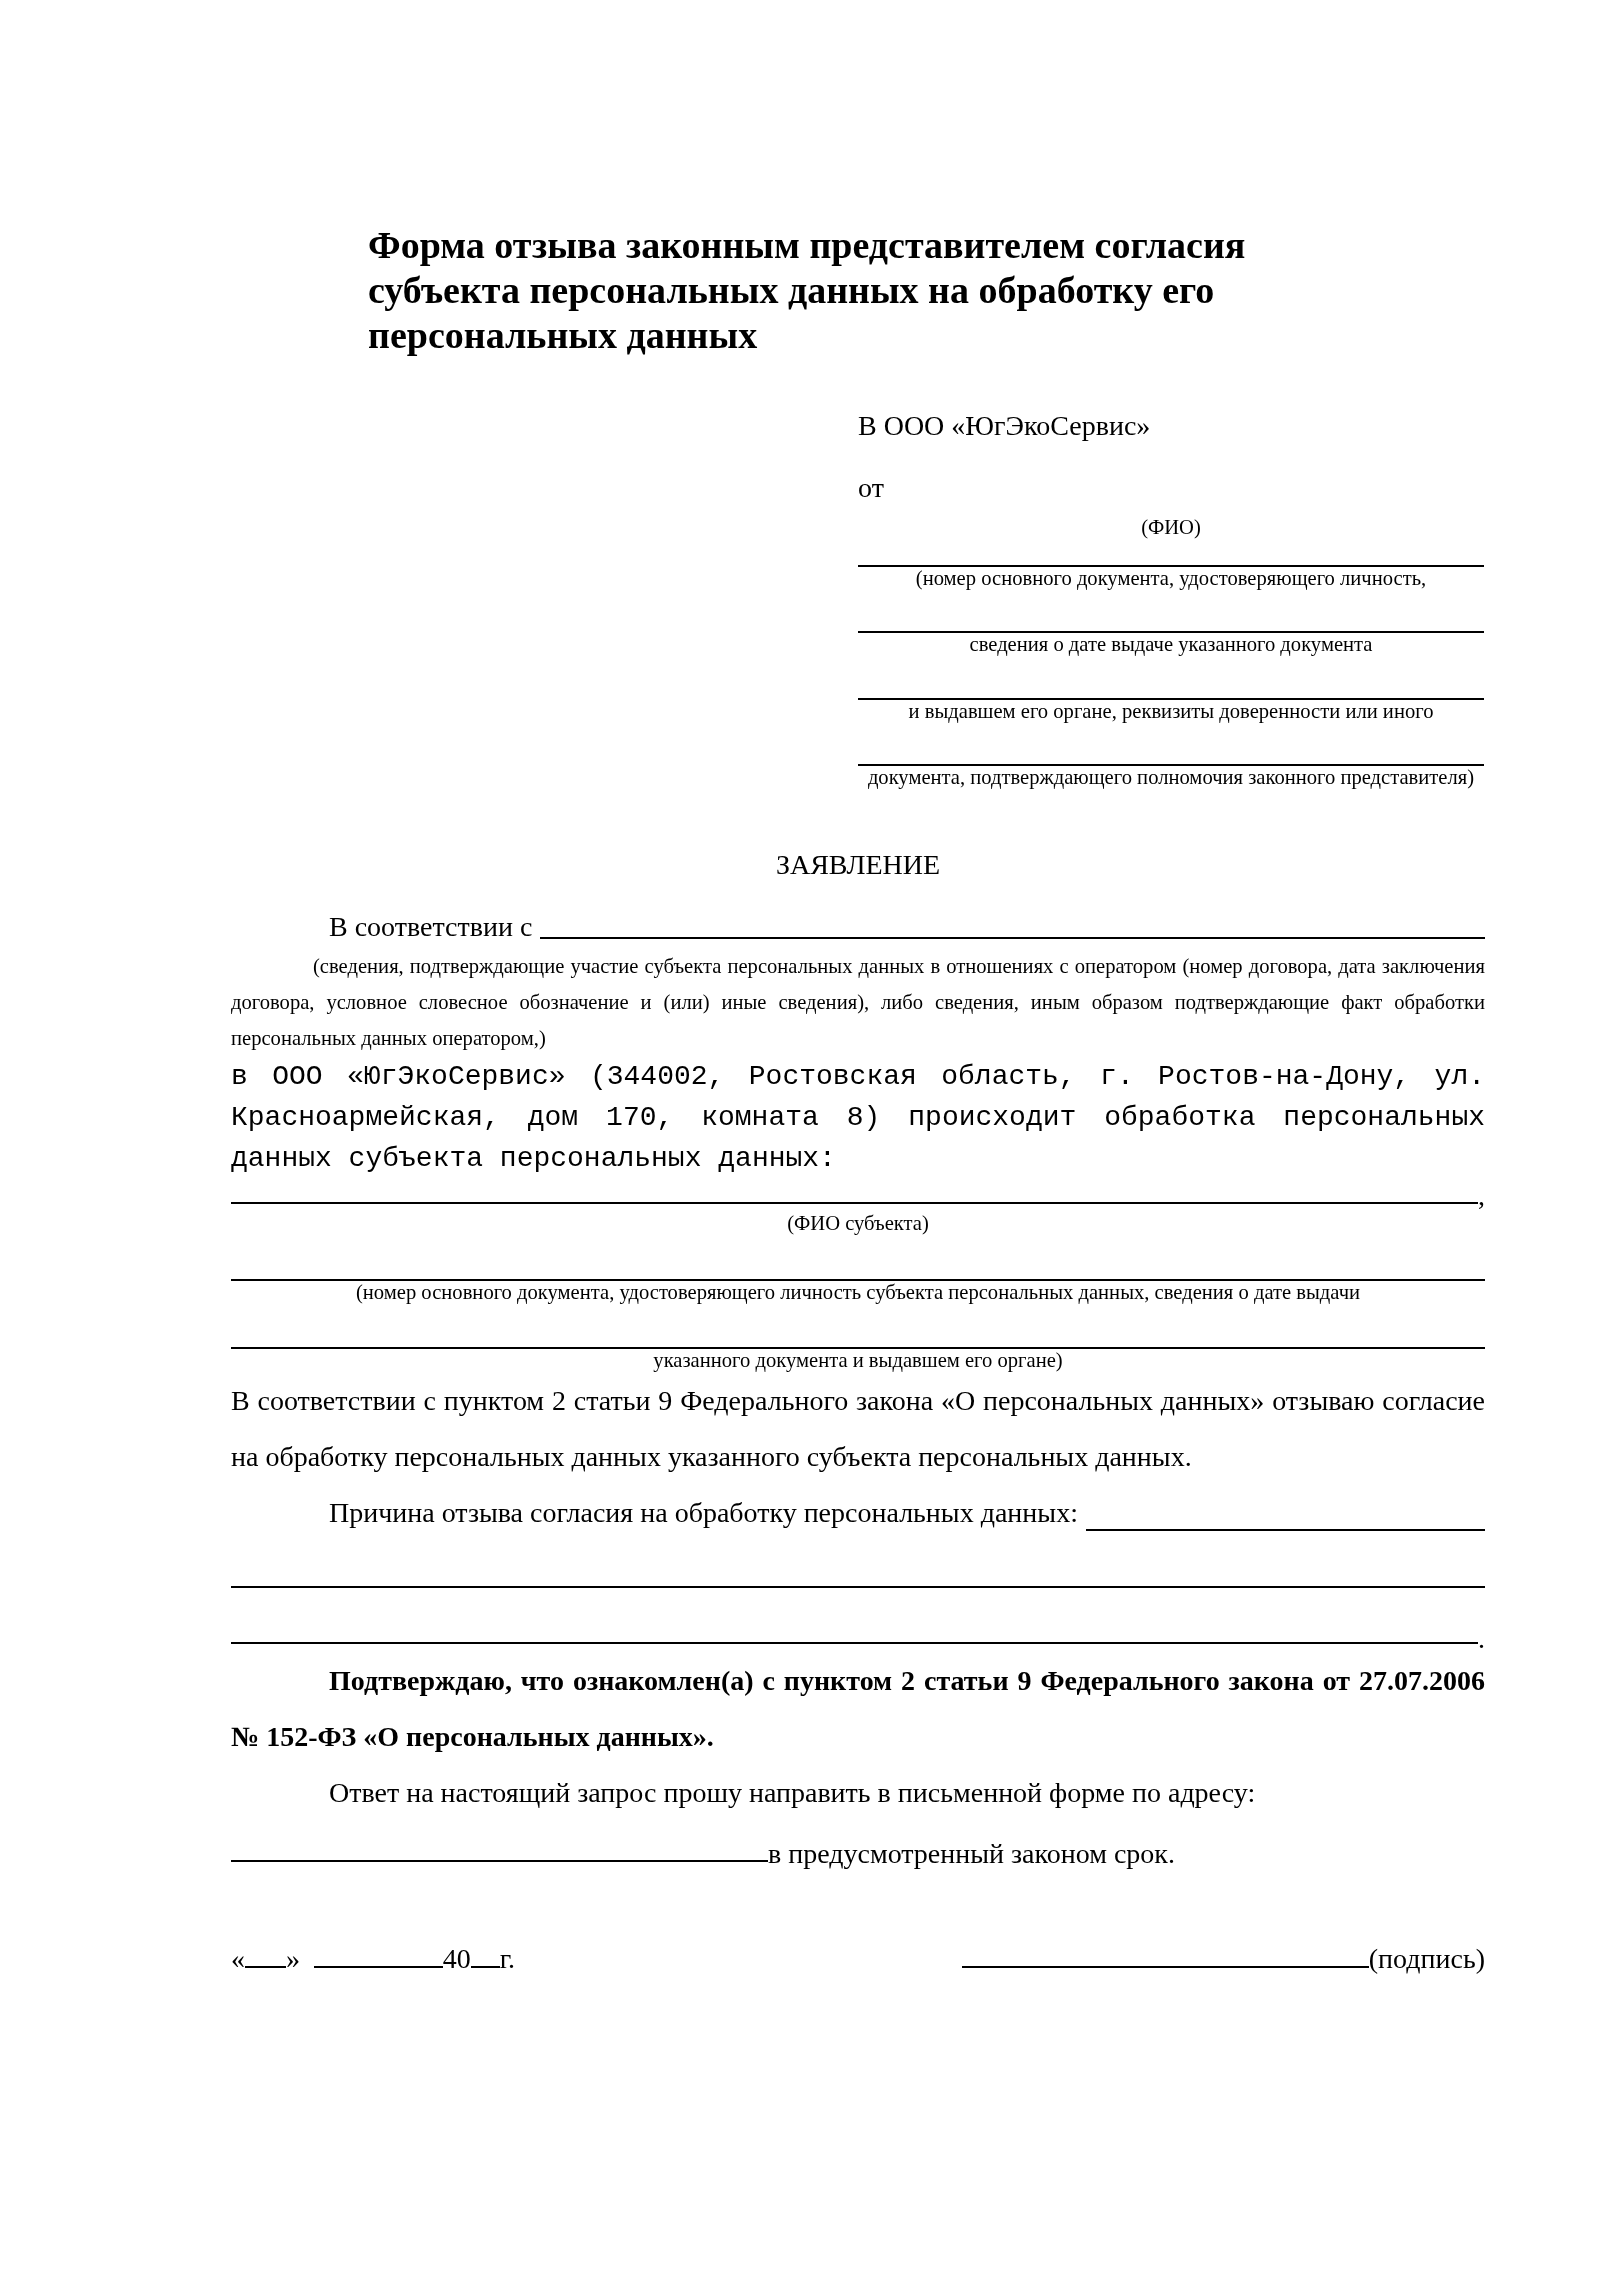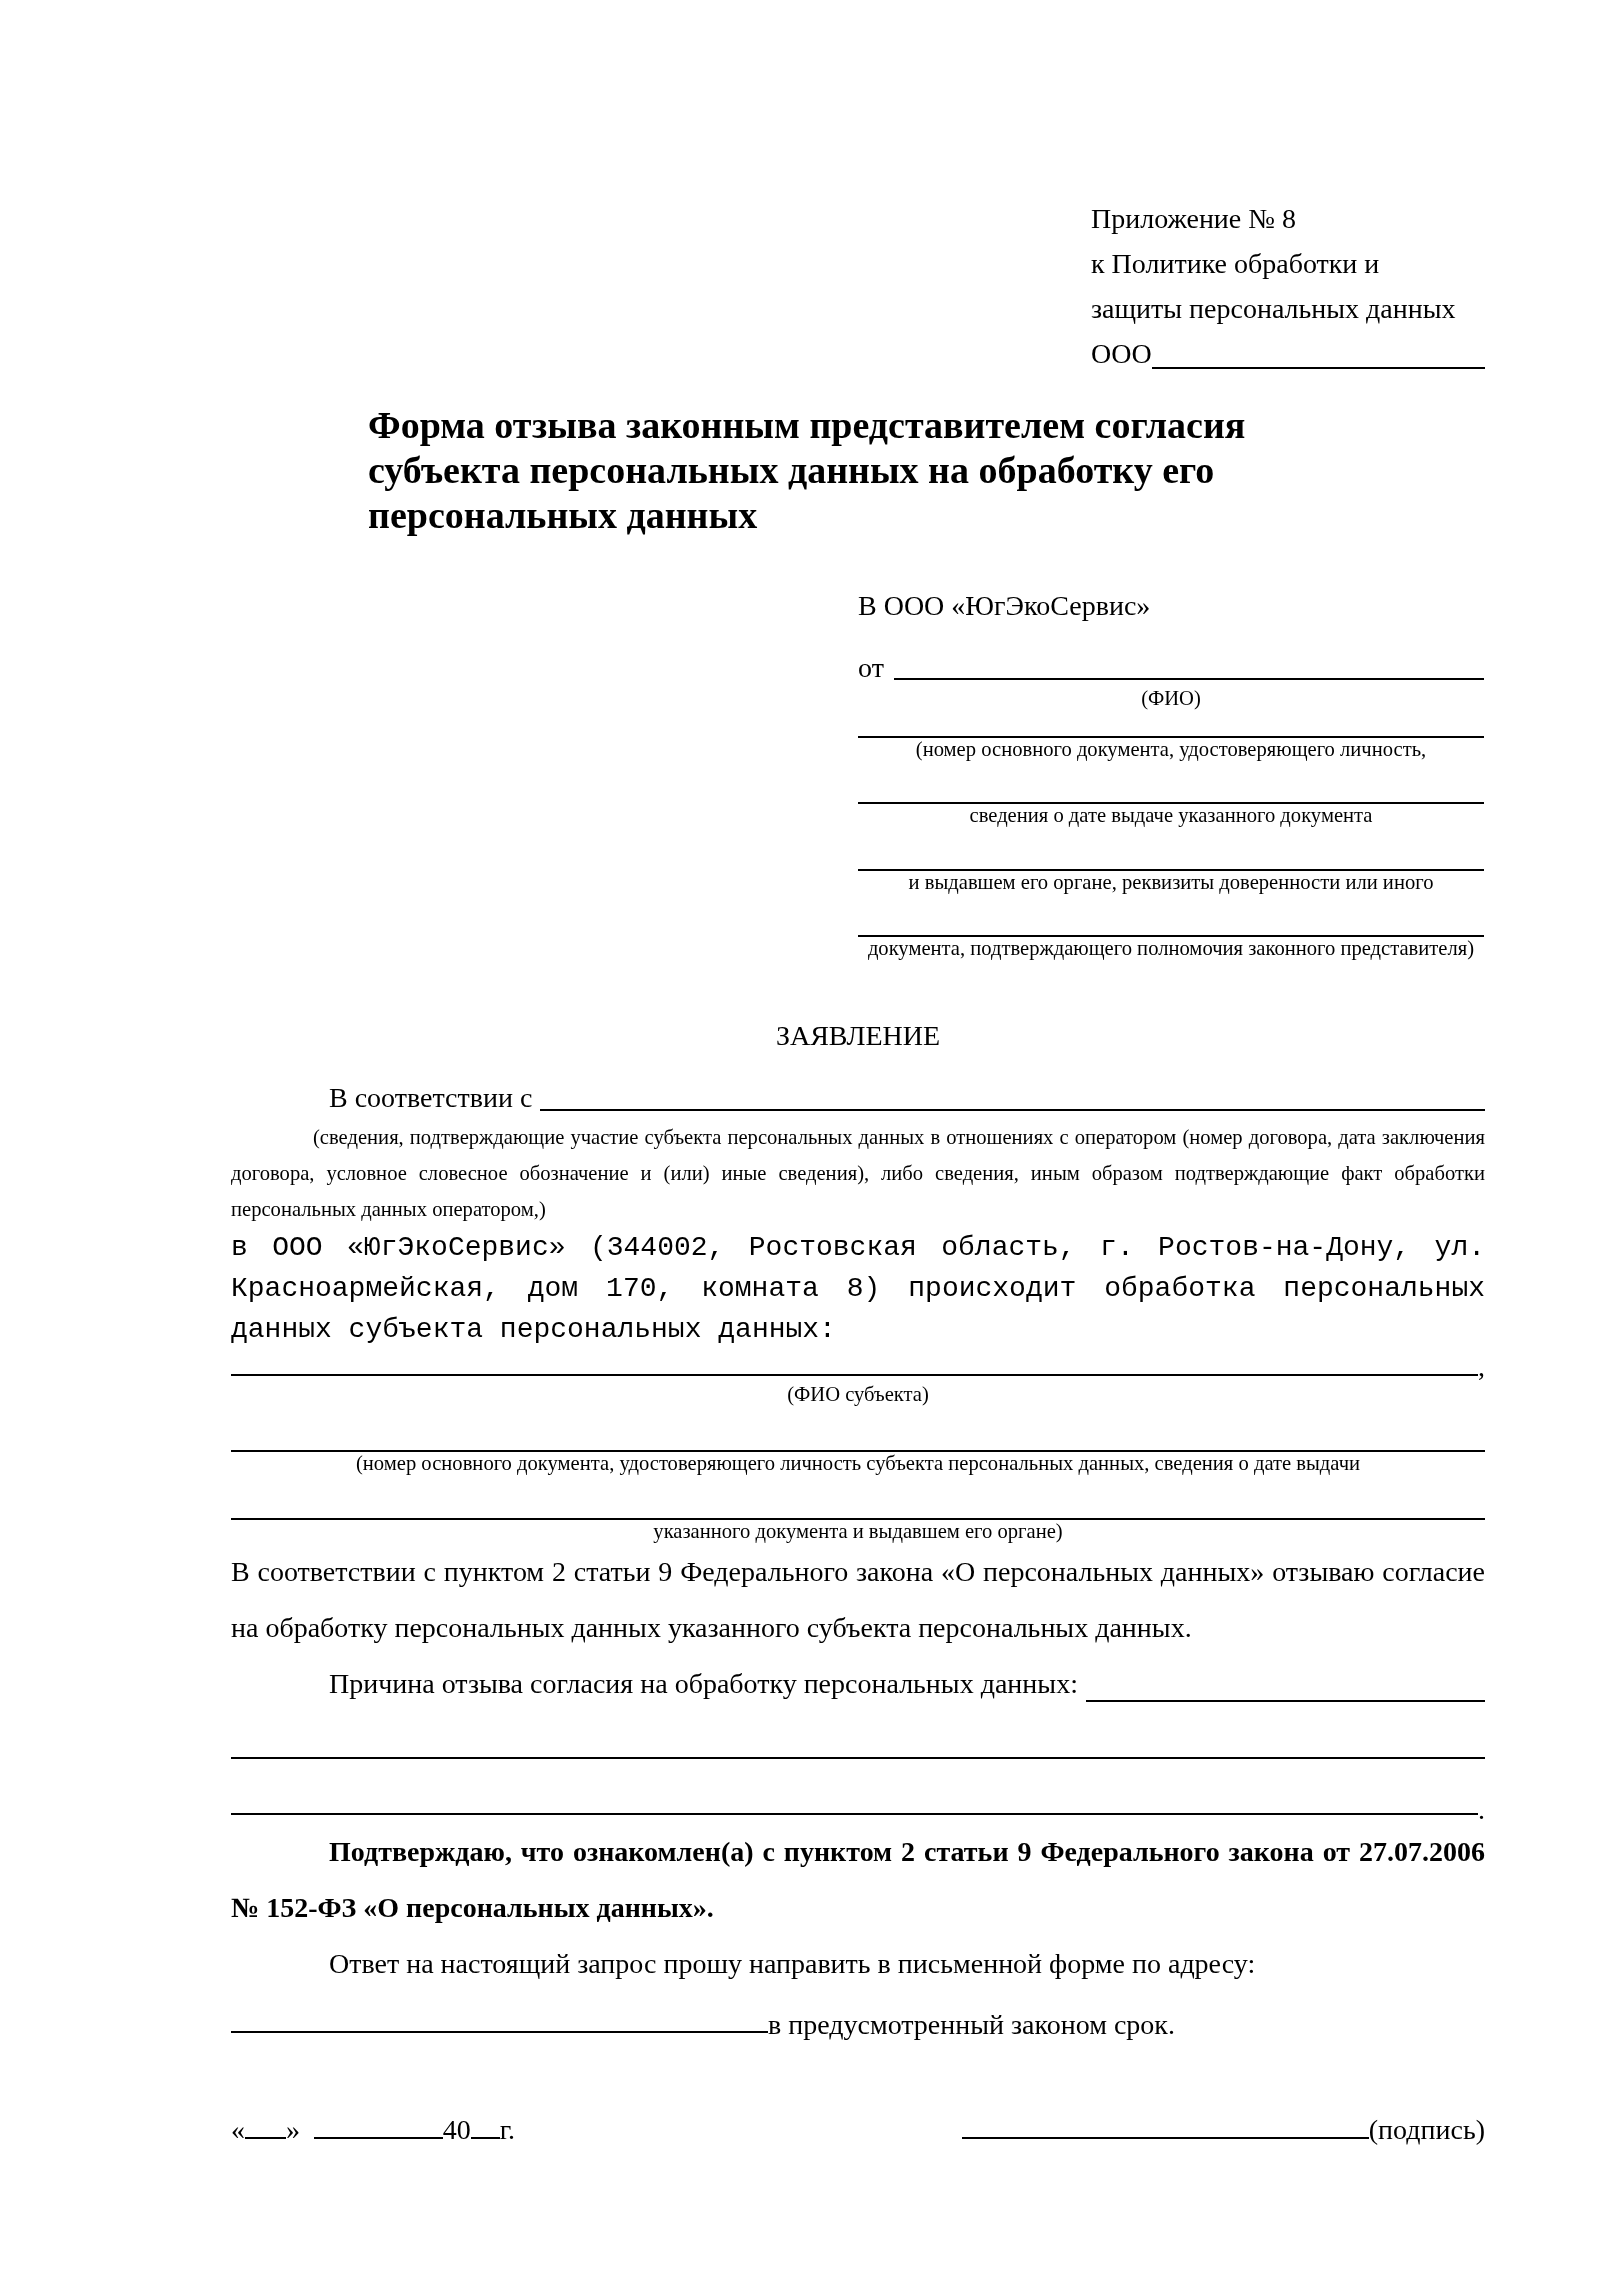--- a/index.html
+++ b/index.html
@@ -15,21 +15,21 @@
   .inline-u { display:inline-block; border-bottom:2px solid #000; height:2px; }
 
   
   .appendix { margin-left:860px; width:394px; line-height:45px; }
 
   
   .title { width:980px; margin:27.4px auto 0 auto; font-weight:bold; font-size:38px; line-height:45px; }
 
   
   .addressee { margin-left:627px; width:626px; margin-top:51px; line-height:33px; }
-  .from-row { margin-top:25.5px; line-height:39px; }
+  .from-row { margin-top:25.5px; line-height:39px;flex-direction:column; }
   .from-row .grow { margin-left:9.8px; }
   .caption { font-size:20.6px; line-height:23.5px; text-align:center; }
   .blank { border-bottom:2px solid #000; height:41px; }
   .blank.first { height:25.5px; }
 
   
   .heading { margin-top:57px; text-align:center; line-height:35px; }
   .intro-row { margin-top:25.5px; line-height:39px; padding-left:98px; }
   .intro-row .grow { margin-left:7.8px; }
   .note { margin-top:2px; font-size:20.6px; line-height:36px; text-align:justify; text-indent:82px; }
@@ -53,29 +53,20 @@
   
   .bottom-row { margin-top:71px; display:flex; justify-content:space-between; align-items:flex-end; line-height:35px; }
   .d1 { width:41px; } .d2 { width:129px; margin-left:13.7px; } .d3 { width:29px; } .sigline { width:407px; }
 </style>
 </head>
 <body>
 
 <div class="page">
   <div class="content">
 
-    <div class="appendix">
-      <div>Приложение № 8</div>
-      <div>к Политике обработки и</div>
-      <div>защиты персональных данных</div>
-      <div class="row">
-        <span>ООО</span>
-        <span class="grow"></span>
-      </div>
-    </div>
 
     <div class="title">Форма отзыва законным представителем согласия субъекта персональных данных на обработку его персональных данных</div>
 
     <div class="addressee">
       <div>В ООО «ЮгЭкоСервис»</div>
       <div class="row from-row">
         <span>от</span>
         <span class="grow"></span>
       </div>
       <div class="caption">(ФИО)</div>

